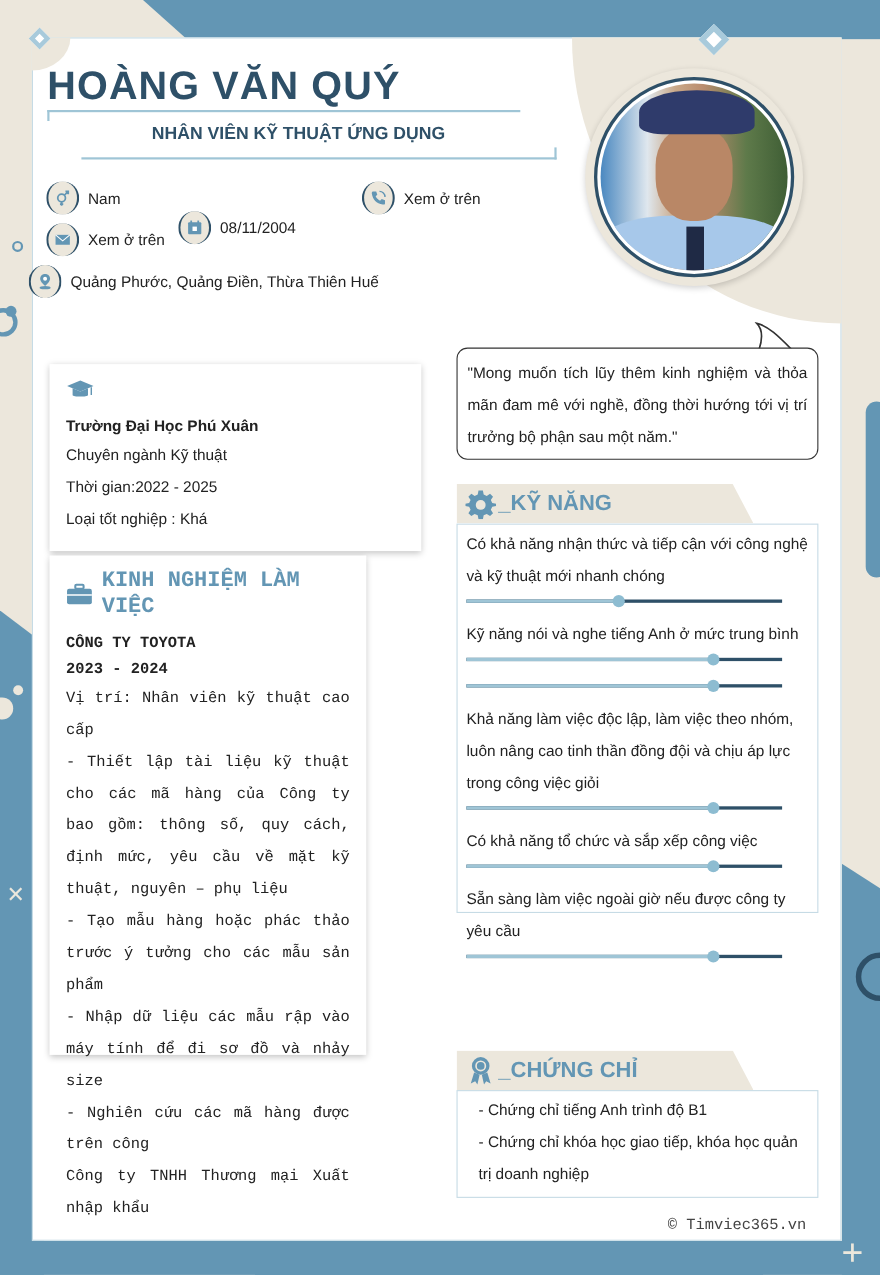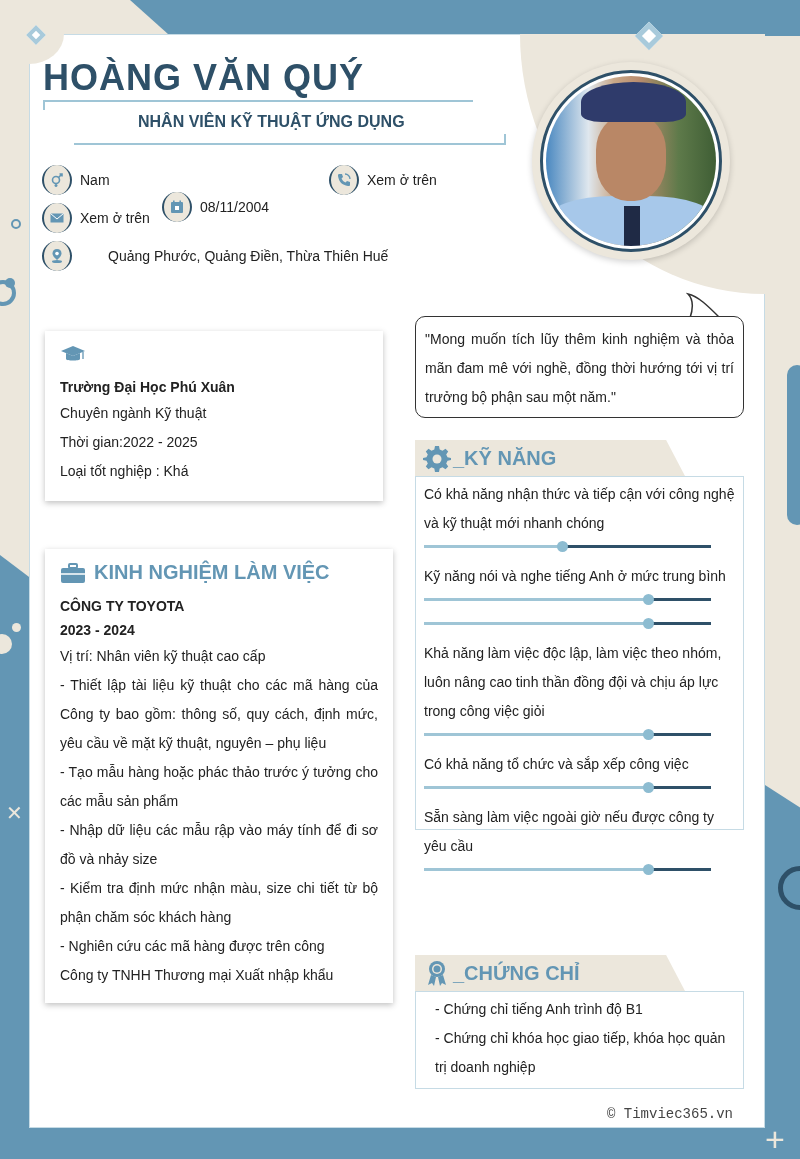--- a/index.html
+++ b/index.html
@@ -77,21 +77,21 @@
     .photo .face { position: absolute; left: 50px; top: 40px; width: 70px; height: 85px; background: #b98766; border-radius: 40% 40% 45% 45%; }
     .photo .shirt { position: absolute; left: 0; top: 120px; width: 170px; height: 60px; background: #a7c8ea; border-radius: 40% 40% 0 0; }
     .photo .tie { position: absolute; left: 78px; top: 130px; width: 16px; height: 40px; background: #1f2a45; }
 
     .card {
       position: absolute; left: 45px; background: #fff;
       box-shadow: 0 2px 6px rgba(0,0,0,0.25);
       padding: 12px 15px;
     }
     .card-edu { top: 331px; width: 338px; height: 170px; }
-    .card-exp { top: 549px; width: 348px; height: 454px; }
+    .card-exp { top: 505px; width: 288px; height: 454px; font-family: Liberation Mono, monospace; }
     .card-head { display: flex; align-items: center; gap: 8px; margin-bottom: 10px; }
     .card-head svg { width: 26px; height: 22px; }
     .card-title { font-size: 20px; font-weight: bold; color: #6396b4; }
     .card-line { font-size: 14px; line-height: 29px; color: #222; }
     .card-line.bold { font-weight: bold; line-height: 24px; }
     .card-exp .card-line { text-align: justify; }
 
     .quote-box {
       position: absolute; left: 415px; top: 316px; width: 329px; height: 102px;
       border: 1.5px solid #333; border-radius: 10px; background: #fff;
@@ -186,21 +186,21 @@
 </div>
 <div class="info-item" style="left:42px; top:203px;">
   <span class="info-icon">
     <svg viewBox="0 0 16 16">
         <rect x="1.5" y="3.5" width="13" height="9" fill="#6396b4"></rect>
         <path d="M1.5 3.5 L8 9 L14.5 3.5" fill="none" stroke="#fff" stroke-width="1"></path>
       </svg>
   </span>
   <span>Xem ở trên</span>
 </div>
-<div class="info-item" style="left:42px; top:241px;gap:28px;">
+<div class="info-item" style="left:26px; top:241px;">
   <span class="info-icon">
     <svg viewBox="0 0 16 16">
         <path d="M8 1 C5 1 3.5 3 3.5 5.5 C3.5 8.5 8 12 8 12 C8 12 12.5 8.5 12.5 5.5 C12.5 3 11 1 8 1 Z" fill="#6396b4"></path>
         <circle cx="8" cy="5.5" r="1.8" fill="#fff"></circle>
         <ellipse cx="8" cy="13.5" rx="5" ry="1.5" fill="#6396b4"></ellipse>
       </svg>
   </span>
   <span>Quảng Phước, Quảng Điền, Thừa Thiên Huế</span>
 </div>
 
@@ -235,21 +235,20 @@
         <path d="M1 12 H25" stroke="#fff" stroke-width="1.5"></path>
       </svg>
     <span class="card-title">KINH NGHIỆM LÀM VIỆC</span>
   </div>
   <div class="card-line bold">CÔNG TY TOYOTA</div>
   <div class="card-line bold">2023 - 2024</div>
   <div class="card-line">Vị trí: Nhân viên kỹ thuật cao cấp</div>
   <div class="card-line">- Thiết lập tài liệu kỹ thuật cho các mã hàng của Công ty bao gồm: thông số, quy cách, định mức, yêu cầu về mặt kỹ thuật, nguyên – phụ liệu</div>
   <div class="card-line">- Tạo mẫu hàng hoặc phác thảo trước ý tưởng cho các mẫu sản phẩm</div>
   <div class="card-line">- Nhập dữ liệu các mẫu rập vào máy tính để đi sơ đồ và nhảy size</div>
-  <div class="card-line">- Kiểm tra định mức nhận màu, size chi tiết từ bộ phận chăm sóc khách hàng</div>
   <div class="card-line">- Nghiên cứu các mã hàng được trên công</div>
   <div class="card-line">Công ty TNHH Thương mại Xuất nhập khẩu</div>
 </div>
 
 <svg class="quote-tail" viewBox="0 0 36 28">
     <path d="M4 26 C8 14 6 6 2 2 C12 4 22 14 34 26" fill="#fff" stroke="#333" stroke-width="1.5"></path>
   </svg>
 <div class="quote-box">"Mong muốn tích lũy thêm kinh nghiệm và thỏa mãn đam mê với nghề, đồng thời hướng tới vị trí trưởng bộ phận sau một năm."</div>
 
 <div class="sec-head sec-skills">

